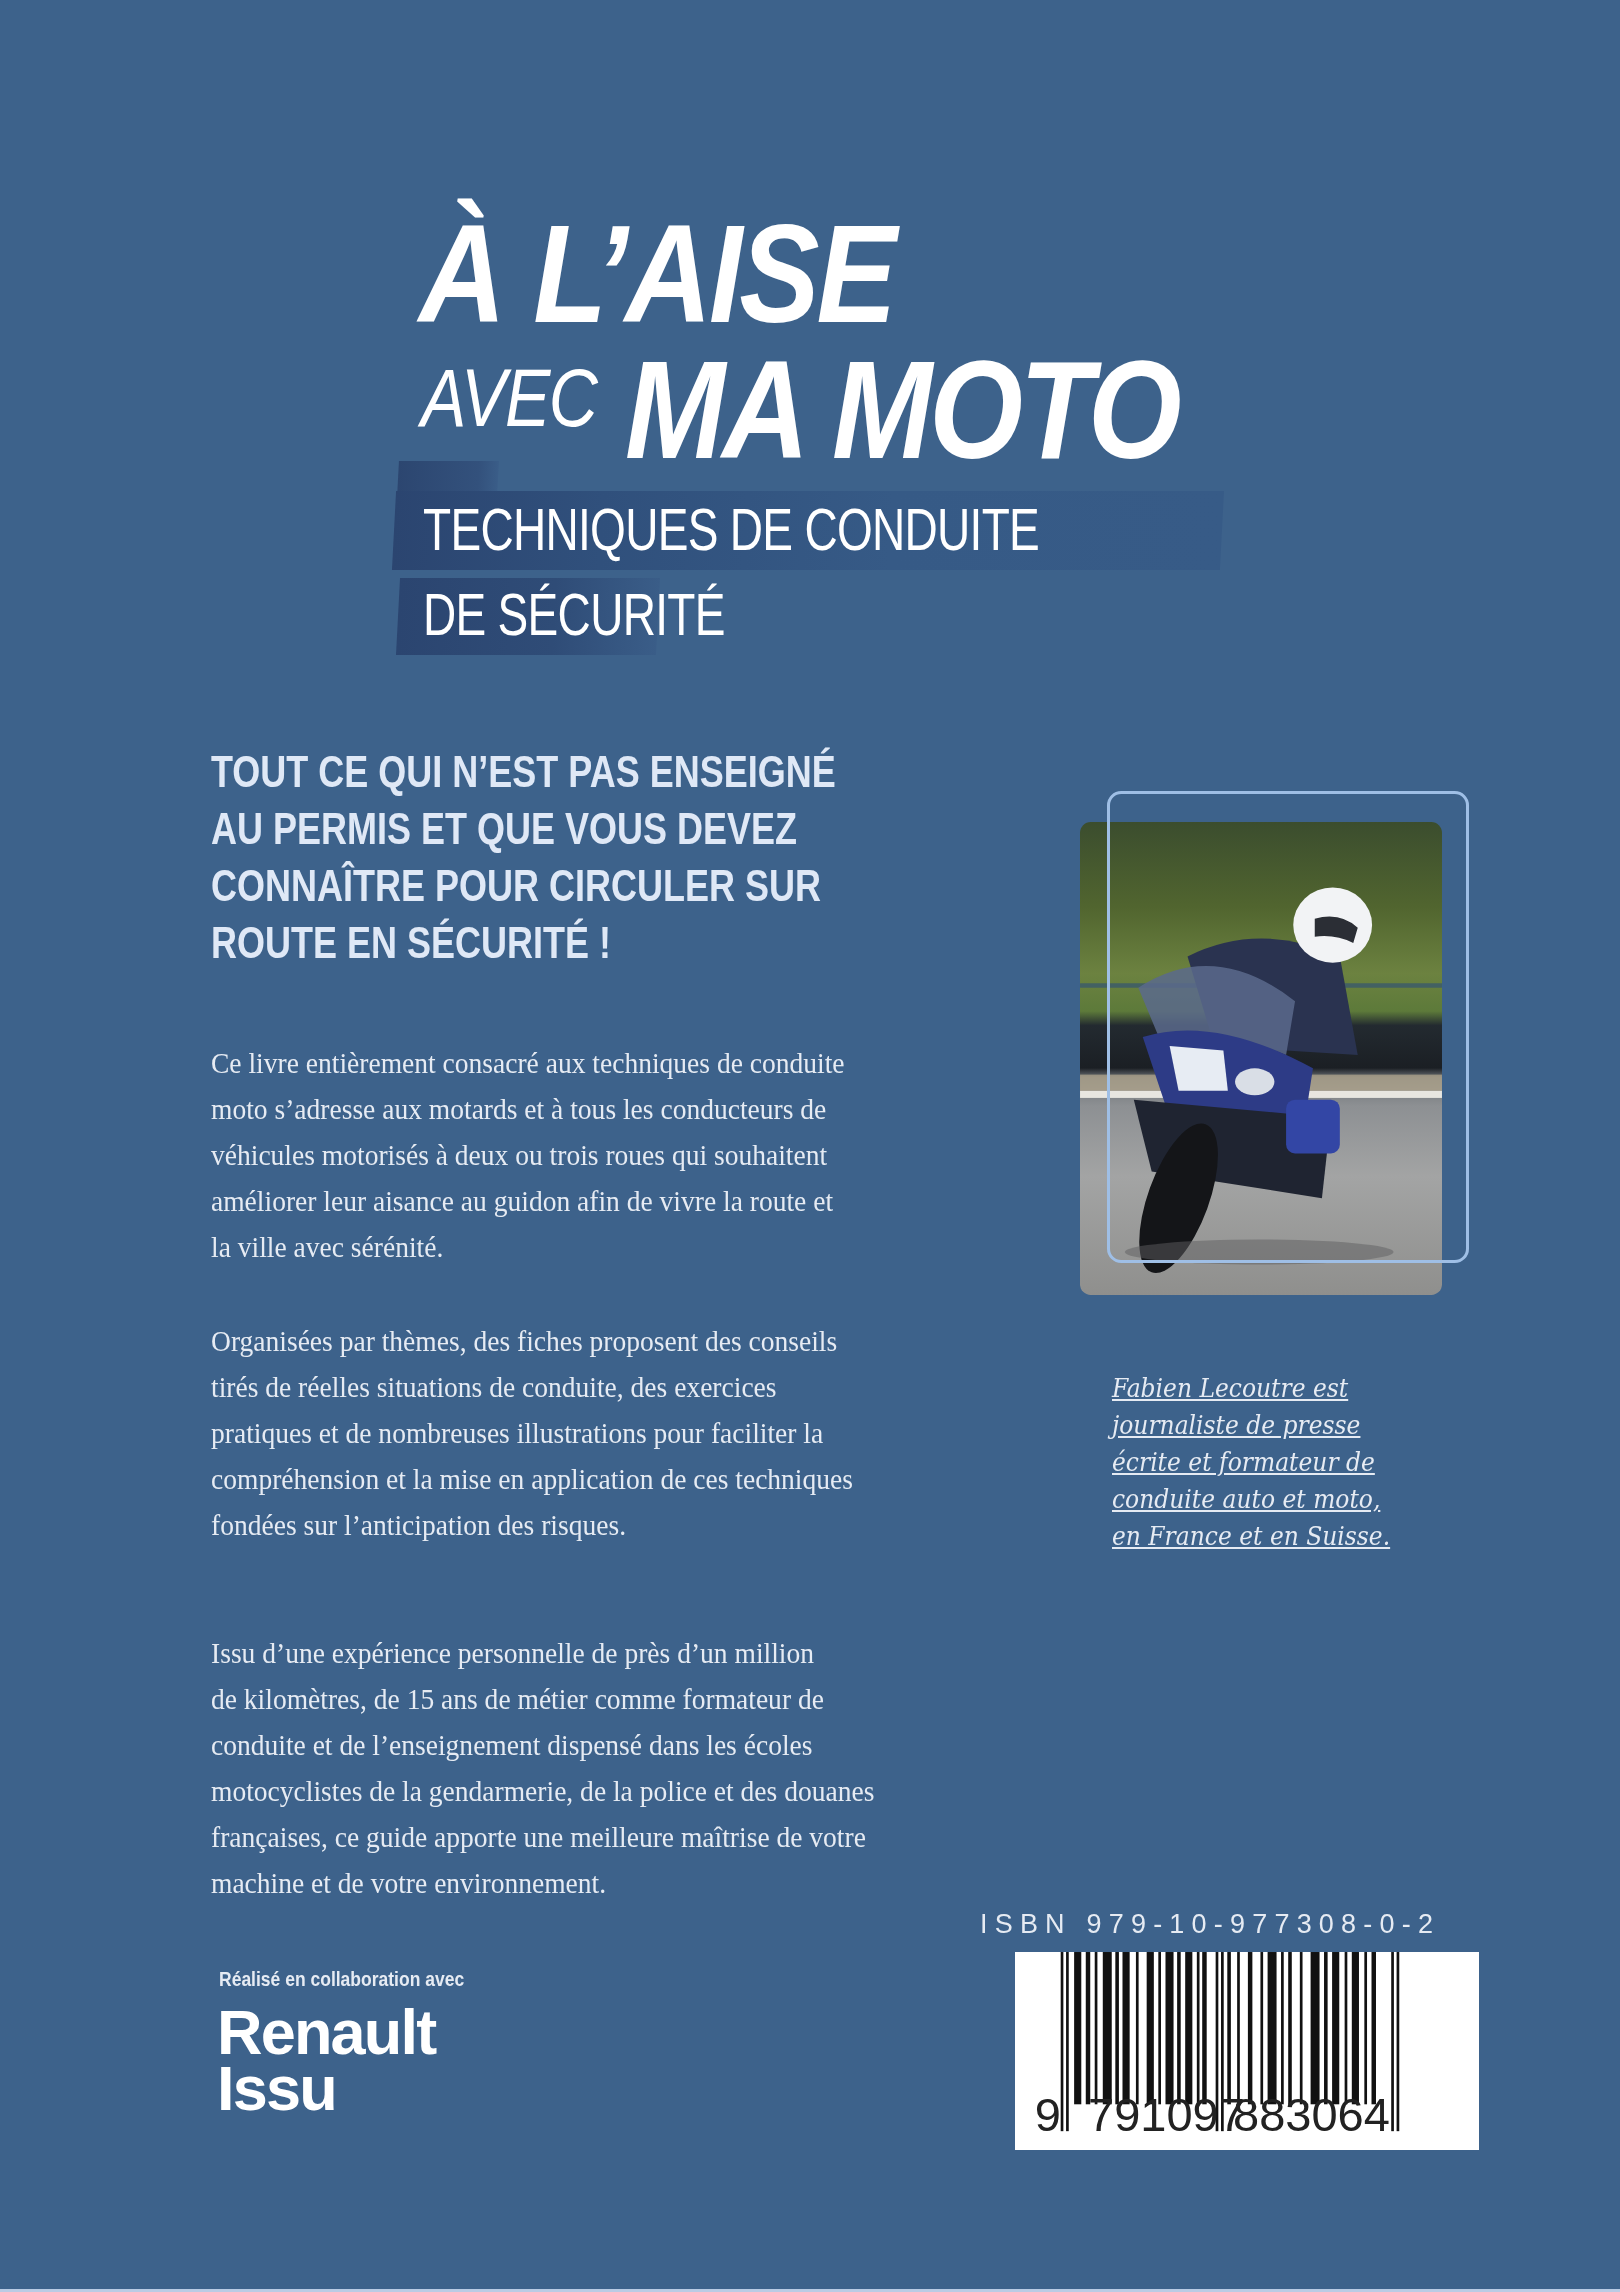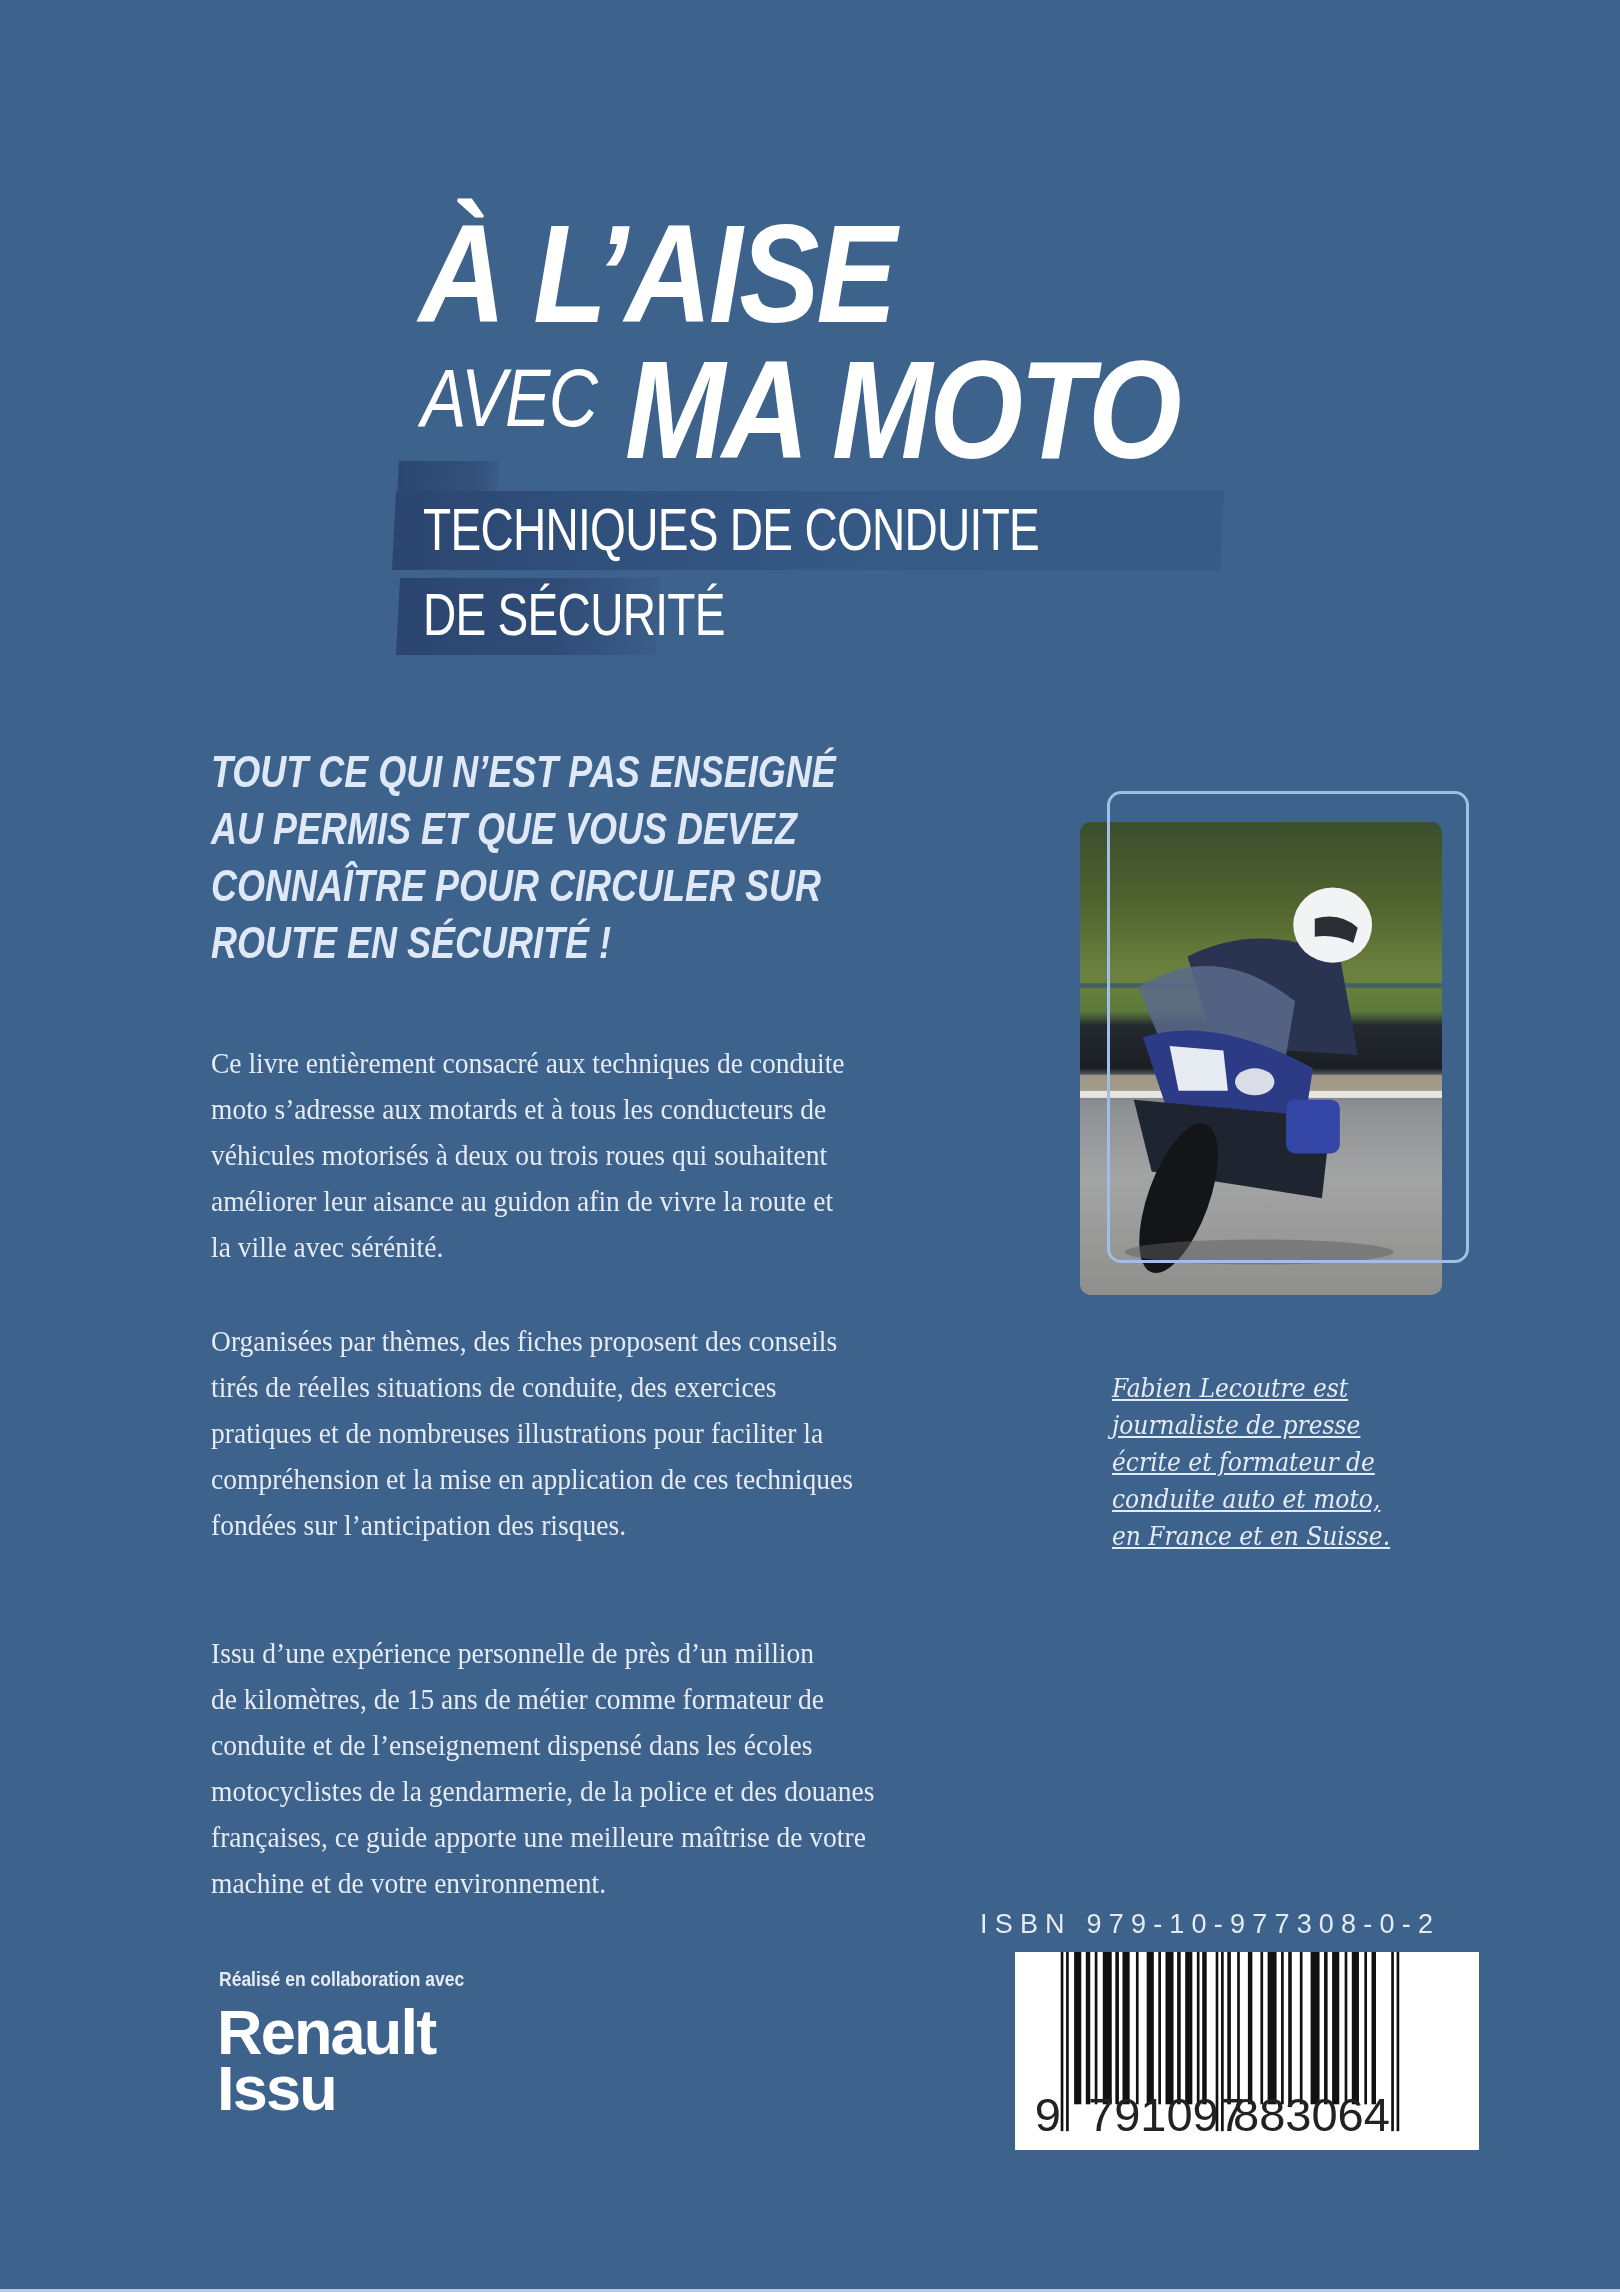--- a/index.html
+++ b/index.html
@@ -52,21 +52,21 @@
     font-size:59px; line-height:63px; color:#ffffff;
     letter-spacing:-0.9px; transform:scaleX(0.78); transform-origin:left top; white-space:nowrap;
   }
   .sub1 { top:499px; }
   .sub2 { top:584px; }
 
   
   .tagline {
     position:absolute; left:211px; top:743px; width:806px;
     font-family:"Liberation Sans", sans-serif; font-weight:700;
-    font-size:45px; line-height:57px; color:#dfe8f6;font-style:italic;
+    font-size:45px; line-height:57px; color:#dfe8f6;
   }
   .tagline div { white-space:nowrap; transform:scaleX(0.8); transform-origin:left top; }
 
   
   .body-para {
     position:absolute; left:211px; width:779px;
     font-family:"Liberation Serif", serif; font-size:29.6px; line-height:46px;
     color:#e6ebf3;
     margin-top:12px;
   }

